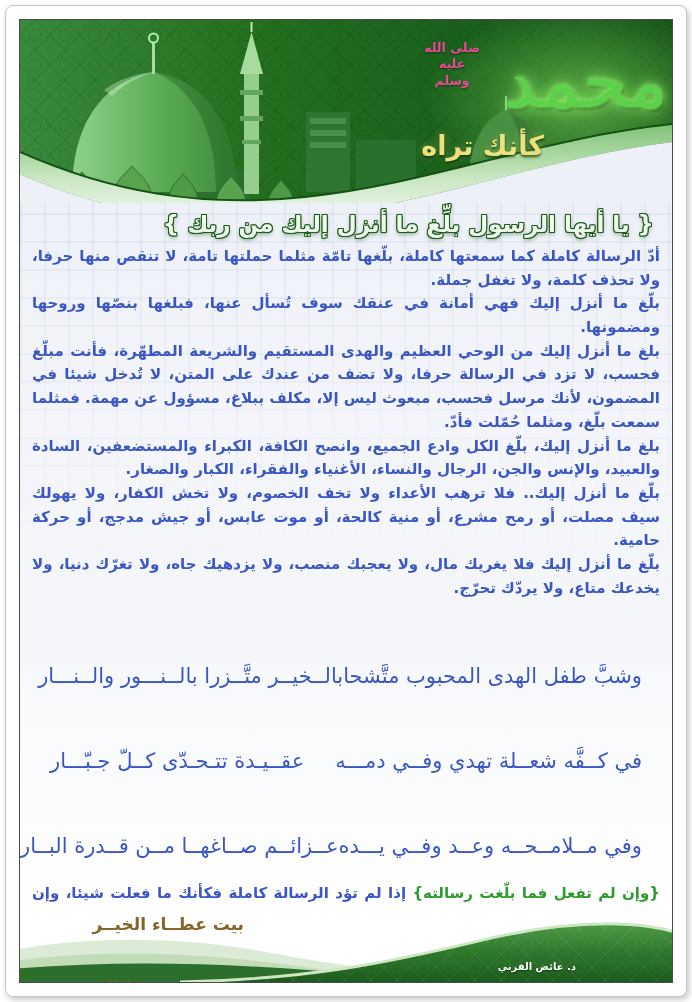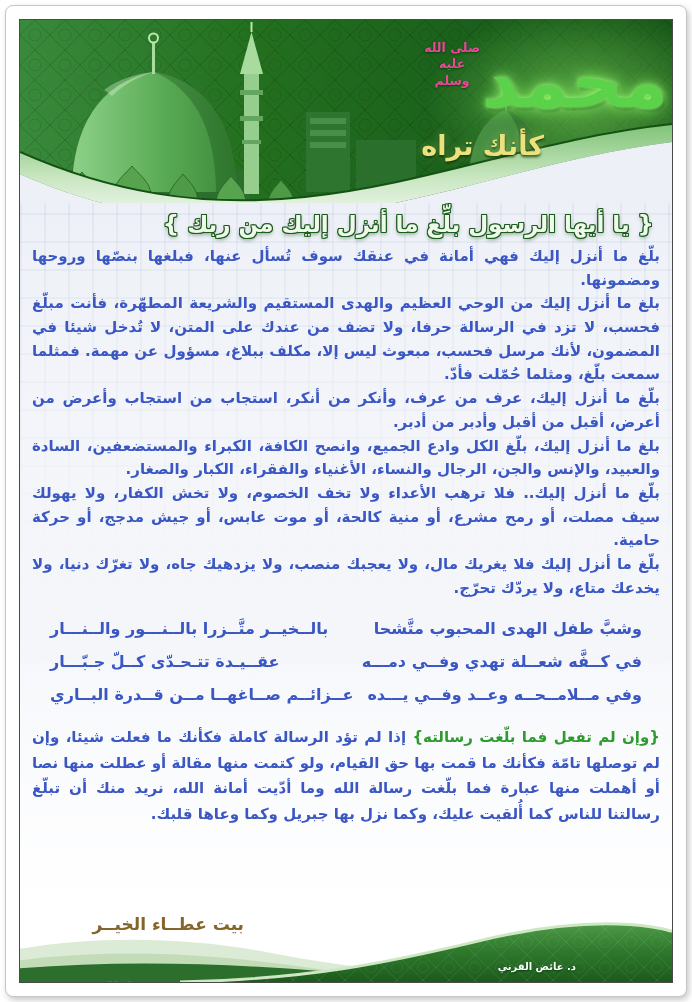--- a/index.html
+++ b/index.html
@@ -23,21 +23,21 @@
     overflow:hidden;
     direction:rtl;
   }
 
   
   .hdr { position:relative; flex:0 0 183px; overflow:hidden; }
   .hdr-art { position:absolute; inset:0; width:100%; height:100%; display:block; }
 
   .muhammad {
     position:absolute; top:26px; right:4px;
-    font-size:72px; line-height:1; font-weight:bold;
+    font-size:72px; line-height:1; font-weight:normal;
     color:#5cd24a;
     text-shadow:0 0 16px rgba(140,255,100,.95), 0 0 5px rgba(200,255,170,.7), 2px 3px 2px rgba(0,45,0,.6);
     margin-left:12px;
   }
   .salawat {
     position:absolute; top:20px; right:192px;
     text-align:center; color:#ec4899;
     font-size:12.5px; font-weight:bold; line-height:1.3;
     text-shadow:0 1px 2px rgba(0,50,0,.75);
   }
@@ -78,22 +78,22 @@
     font-size:15px; font-weight:bold; color:#3a57c4;
     line-height:1.58; text-align:justify;
   }
 
   .poem { margin:16px 18px 0; }
   .verse-row {
     display:flex; justify-content:space-between; align-items:baseline;
     margin-bottom:7px;
   }
   .hemi {
-    font-size:16px; font-weight:bold; color:#3a57c4;
-    white-space:nowrap; line-height:1.6;
+    font-size:21px; font-weight:normal; color:#3a57c4;
+    white-space:nowrap; line-height:1.6;margin-top:44px;
   }
   .hemi.second { text-align:left; }
 
   .closing { margin-top:18px; font-size:15px; font-weight:bold; line-height:1.7; text-align:justify; color:#3a57c4; }
   .closing .hl { color:#2f9b2f; }
 
   
   .ftr { position:relative; flex:0 0 78px; overflow:hidden; background:#fff; }
   .ftr-art { position:absolute; inset:0; width:100%; height:100%; display:block; }
 
@@ -193,23 +193,23 @@
           <div>وسلم</div>
         </div>
         <div class="series">كأنك تراه</div>
       </header>
 
       <main class="main">
         <div class="flow">
           <div class="ayah-title">{ يا أيها الرسول بلِّغ ما أنزل إليك من ربك }</div>
 
           <div class="paras">
+            <p>أدّ الرسالة كاملة كما سمعتها كاملة، بلّغها تامّة مثلما حملتها تامة، لا تنقص منها حرفا، ولا تحذف كلمة، ولا تغفل جملة.</p>
             <p>بلّغ ما أنزل إليك فهي أمانة في عنقك سوف تُسأل عنها، فبلغها بنصّها وروحها ومضمونها.</p>
             <p>بلغ ما أنزل إليك من الوحي العظيم والهدى المستقيم والشريعة المطهّرة، فأنت مبلّغ فحسب، لا تزد في الرسالة حرفا، ولا تضف من عندك على المتن، لا تُدخل شيئا في المضمون، لأنك مرسل فحسب، مبعوث ليس إلا، مكلف ببلاغ، مسؤول عن مهمة. فمثلما سمعت بلّغ، ومثلما حُمّلت فأدّ.</p>
-            <p>بلّغ ما أنزل إليك، عرف من عرف، وأنكر من أنكر، استجاب من استجاب وأعرض من أعرض، أقبل من أقبل وأدبر من أدبر.</p>
             <p>بلغ ما أنزل إليك، بلّغ الكل وادع الجميع، وانصح الكافة، الكبراء والمستضعفين، السادة والعبيد، والإنس والجن، الرجال والنساء، الأغنياء والفقراء، الكبار والصغار.</p>
             <p>بلّغ ما أنزل إليك.. فلا ترهب الأعداء ولا تخف الخصوم، ولا تخش الكفار، ولا يهولك سيف مصلت، أو رمح مشرع، أو منية كالحة، أو موت عابس، أو جيش مدجج، أو حركة حامية.</p>
             <p>بلّغ ما أنزل إليك فلا يغريك مال، ولا يعجبك منصب، ولا يزدهيك جاه، ولا تغرّك دنيا، ولا يخدعك متاع، ولا يردّك تحرّج.</p>
           </div>
 
           <div class="poem">
             <div class="verse-row">
               <span class="hemi first">وشبَّ طفل الهدى المحبوب متَّشحا</span>
               <span class="hemi second">بالــخيــر متَّــزرا بالــنـــور والــنـــار</span>
             </div>

